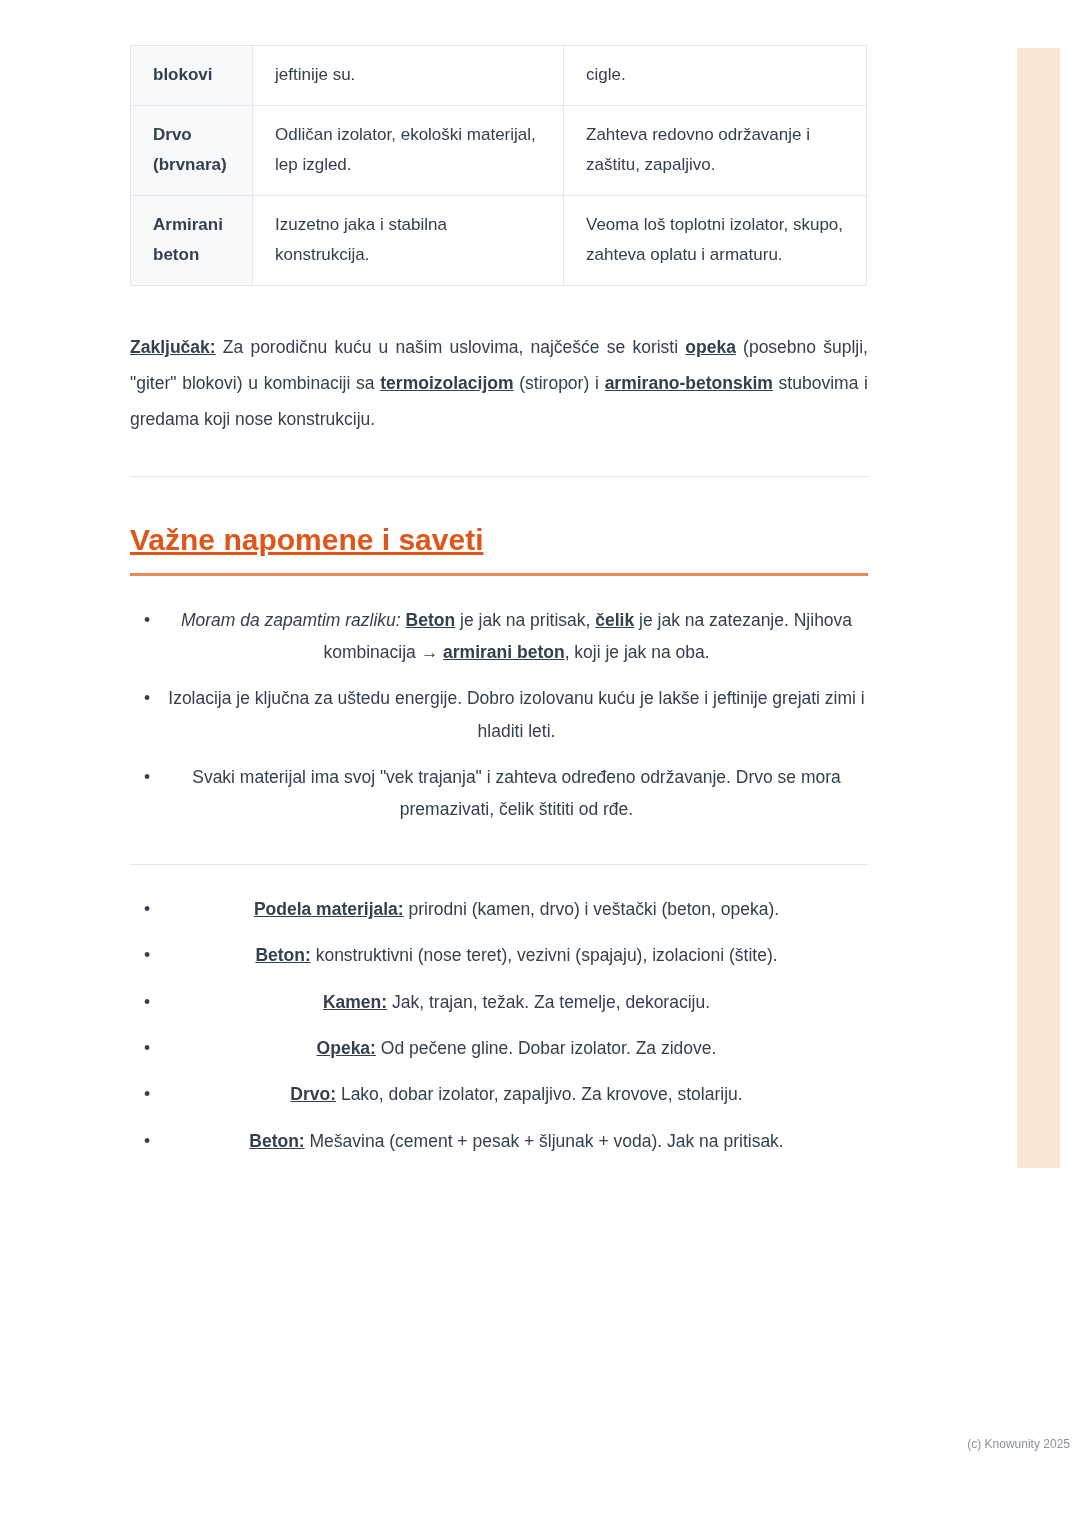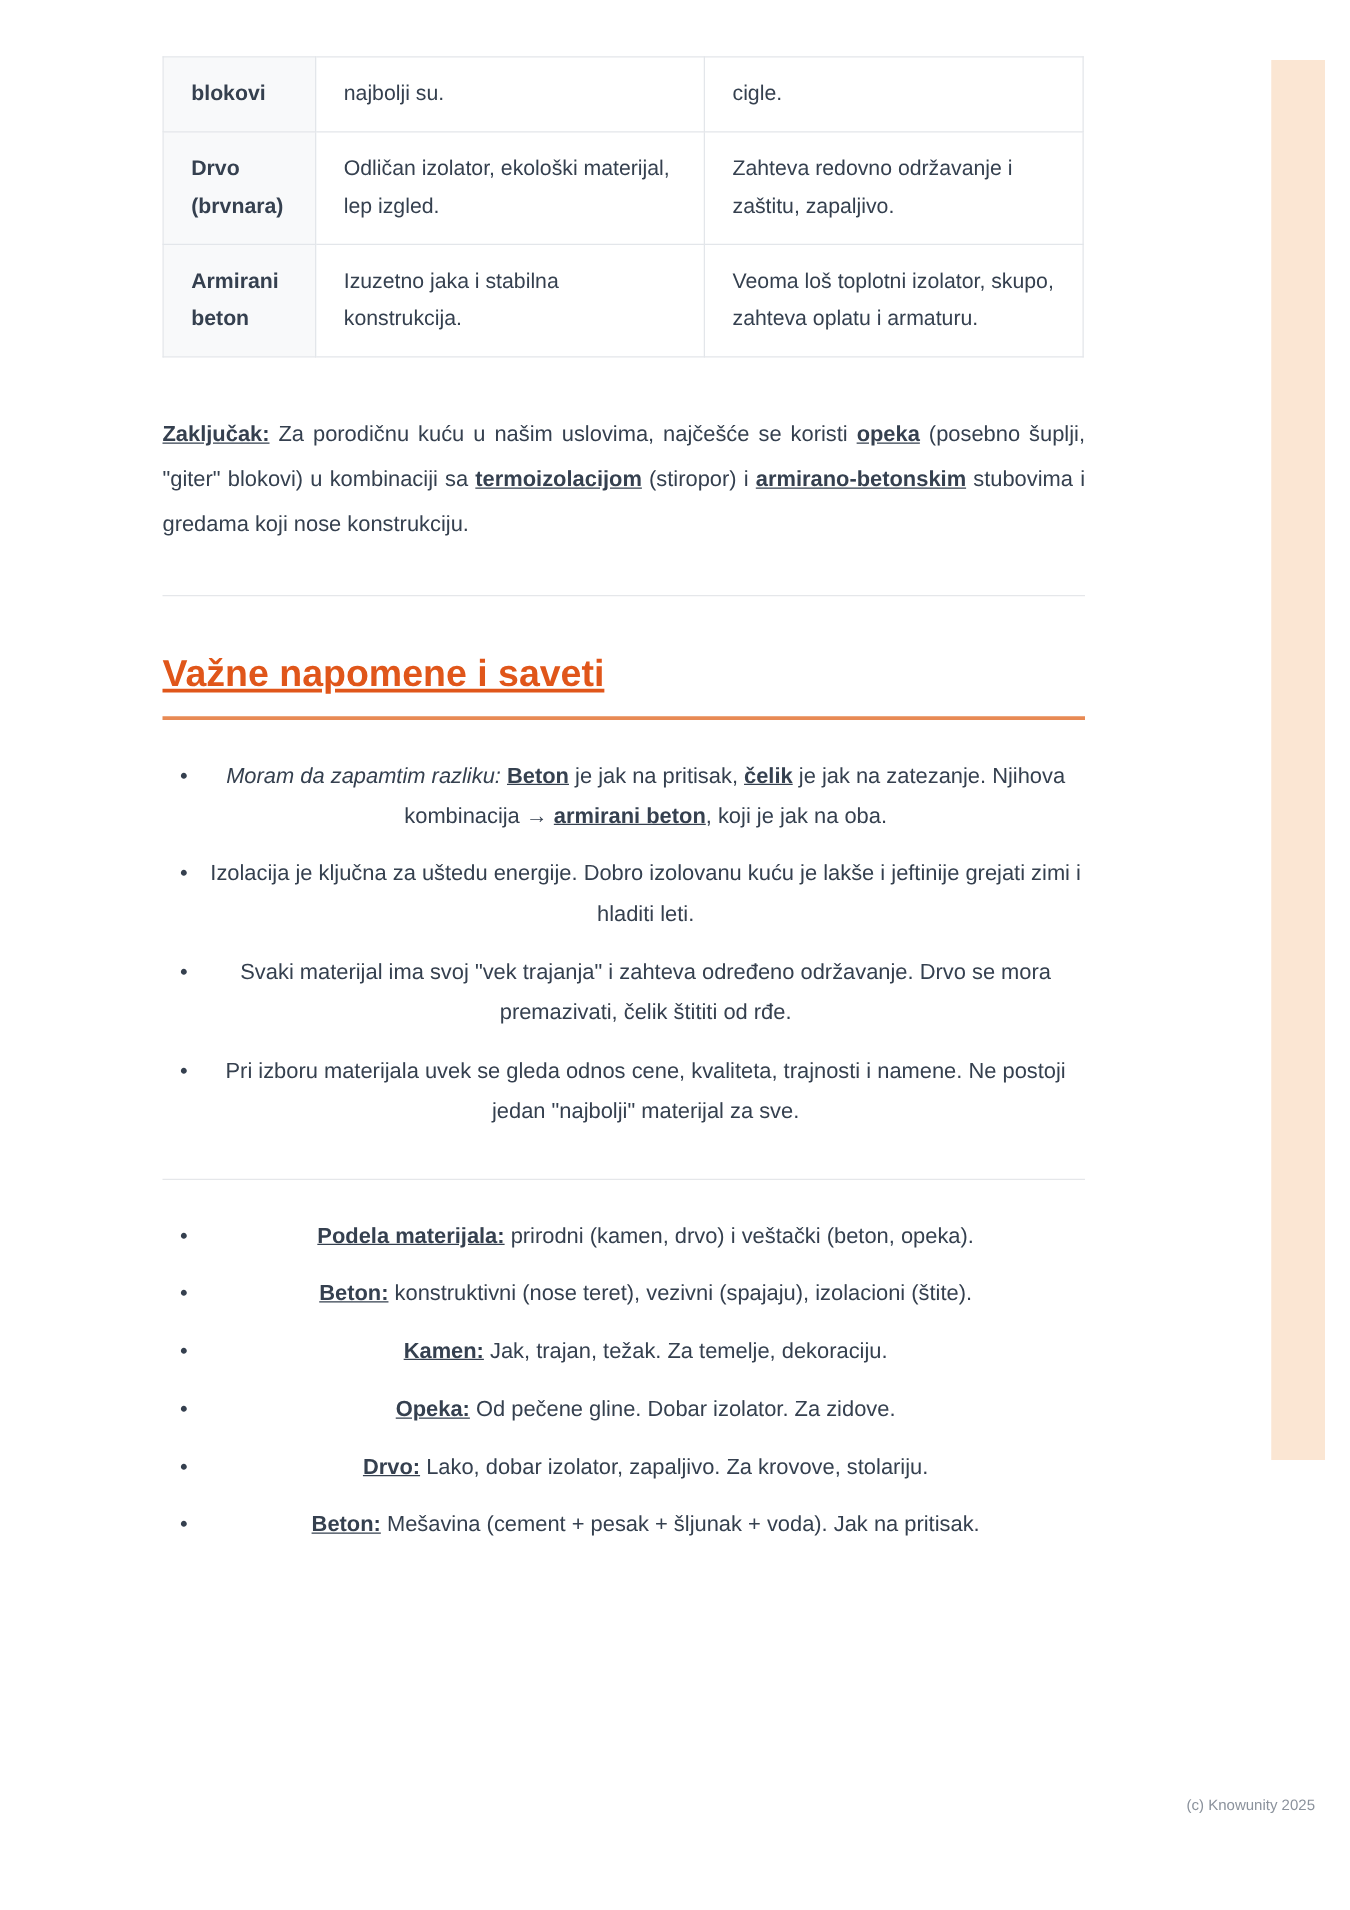--- a/index.html
+++ b/index.html
@@ -91,41 +91,41 @@
     position:absolute;
     left:14px;
     top:0;
     color:var(--text);
   }
   .rich b, .rich .b{font-weight:700;text-decoration:underline;}
   .rich i, .rich .i{font-style:italic;}
   .footer{
     position:absolute;
     top:1437px;
-    right:68px;
+    right:50px;
     font-size:12px;
     color:var(--muted);
     z-index:2;
   }
 </style>
 </head>
 <body>
 
 <div class="page">
 
   <div class="stripe"></div>
 
   <div class="content">
     <div class="inner">
 
       <table class="materials">
         <tbody>
           <tr>
             <td class="label">blokovi</td>
-            <td class="c2">najbolji su.</td>
+            <td class="c2">jeftinije su.</td>
             <td class="c3">cigle.</td>
           </tr>
           <tr>
             <td class="label">Drvo (brvnara)</td>
             <td class="c2">Odličan izolator, ekološki materijal, lep izgled.</td>
             <td class="c3">Zahteva redovno održavanje i zaštitu, zapaljivo.</td>
           </tr>
           <tr>
             <td class="label">Armirani beton</td>
             <td class="c2">Izuzetno jaka i stabilna konstrukcija.</td>
@@ -137,21 +137,20 @@
       <p class="para rich"><span class="b">Zaključak:</span><span> Za porodičnu kuću u našim uslovima, najčešće se koristi </span><span class="b">opeka</span><span> (posebno šuplji, "giter" blokovi) u kombinaciji sa </span><span class="b">termoizolacijom</span><span> (stiropor) i </span><span class="b">armirano-betonskim</span><span> stubovima i gredama koji nose konstrukciju.</span></p>
 
       <hr class="divider">
 
       <h2 class="section-title">Važne napomene i saveti</h2>
 
       <ul class="bullets">
         <li><span class="rich"><span class="i">Moram da zapamtim razliku:</span><span> </span><span class="b">Beton</span><span> je jak na pritisak, </span><span class="b">čelik</span><span> je jak na zatezanje. Njihova kombinacija → </span><span class="b">armirani beton</span><span>, koji je jak na oba.</span></span></li>
         <li><span class="rich"><span>Izolacija je ključna za uštedu energije. Dobro izolovanu kuću je lakše i jeftinije grejati zimi i hladiti leti.</span></span></li>
         <li><span class="rich"><span>Svaki materijal ima svoj "vek trajanja" i zahteva određeno održavanje. Drvo se mora premazivati, čelik štititi od rđe.</span></span></li>
-        <li><span class="rich"><span>Pri izboru materijala uvek se gleda odnos cene, kvaliteta, trajnosti i namene. Ne postoji jedan "najbolji" materijal za sve.</span></span></li>
       </ul>
 
       <hr class="divider">
 
 
       <ul class="bullets">
         <li><span class="rich"><span class="b">Podela materijala:</span><span> prirodni (kamen, drvo) i veštački (beton, opeka).</span></span></li>
         <li><span class="rich"><span class="b">Beton:</span><span> konstruktivni (nose teret), vezivni (spajaju), izolacioni (štite).</span></span></li>
         <li><span class="rich"><span class="b">Kamen:</span><span> Jak, trajan, težak. Za temelje, dekoraciju.</span></span></li>
         <li><span class="rich"><span class="b">Opeka:</span><span> Od pečene gline. Dobar izolator. Za zidove.</span></span></li>

